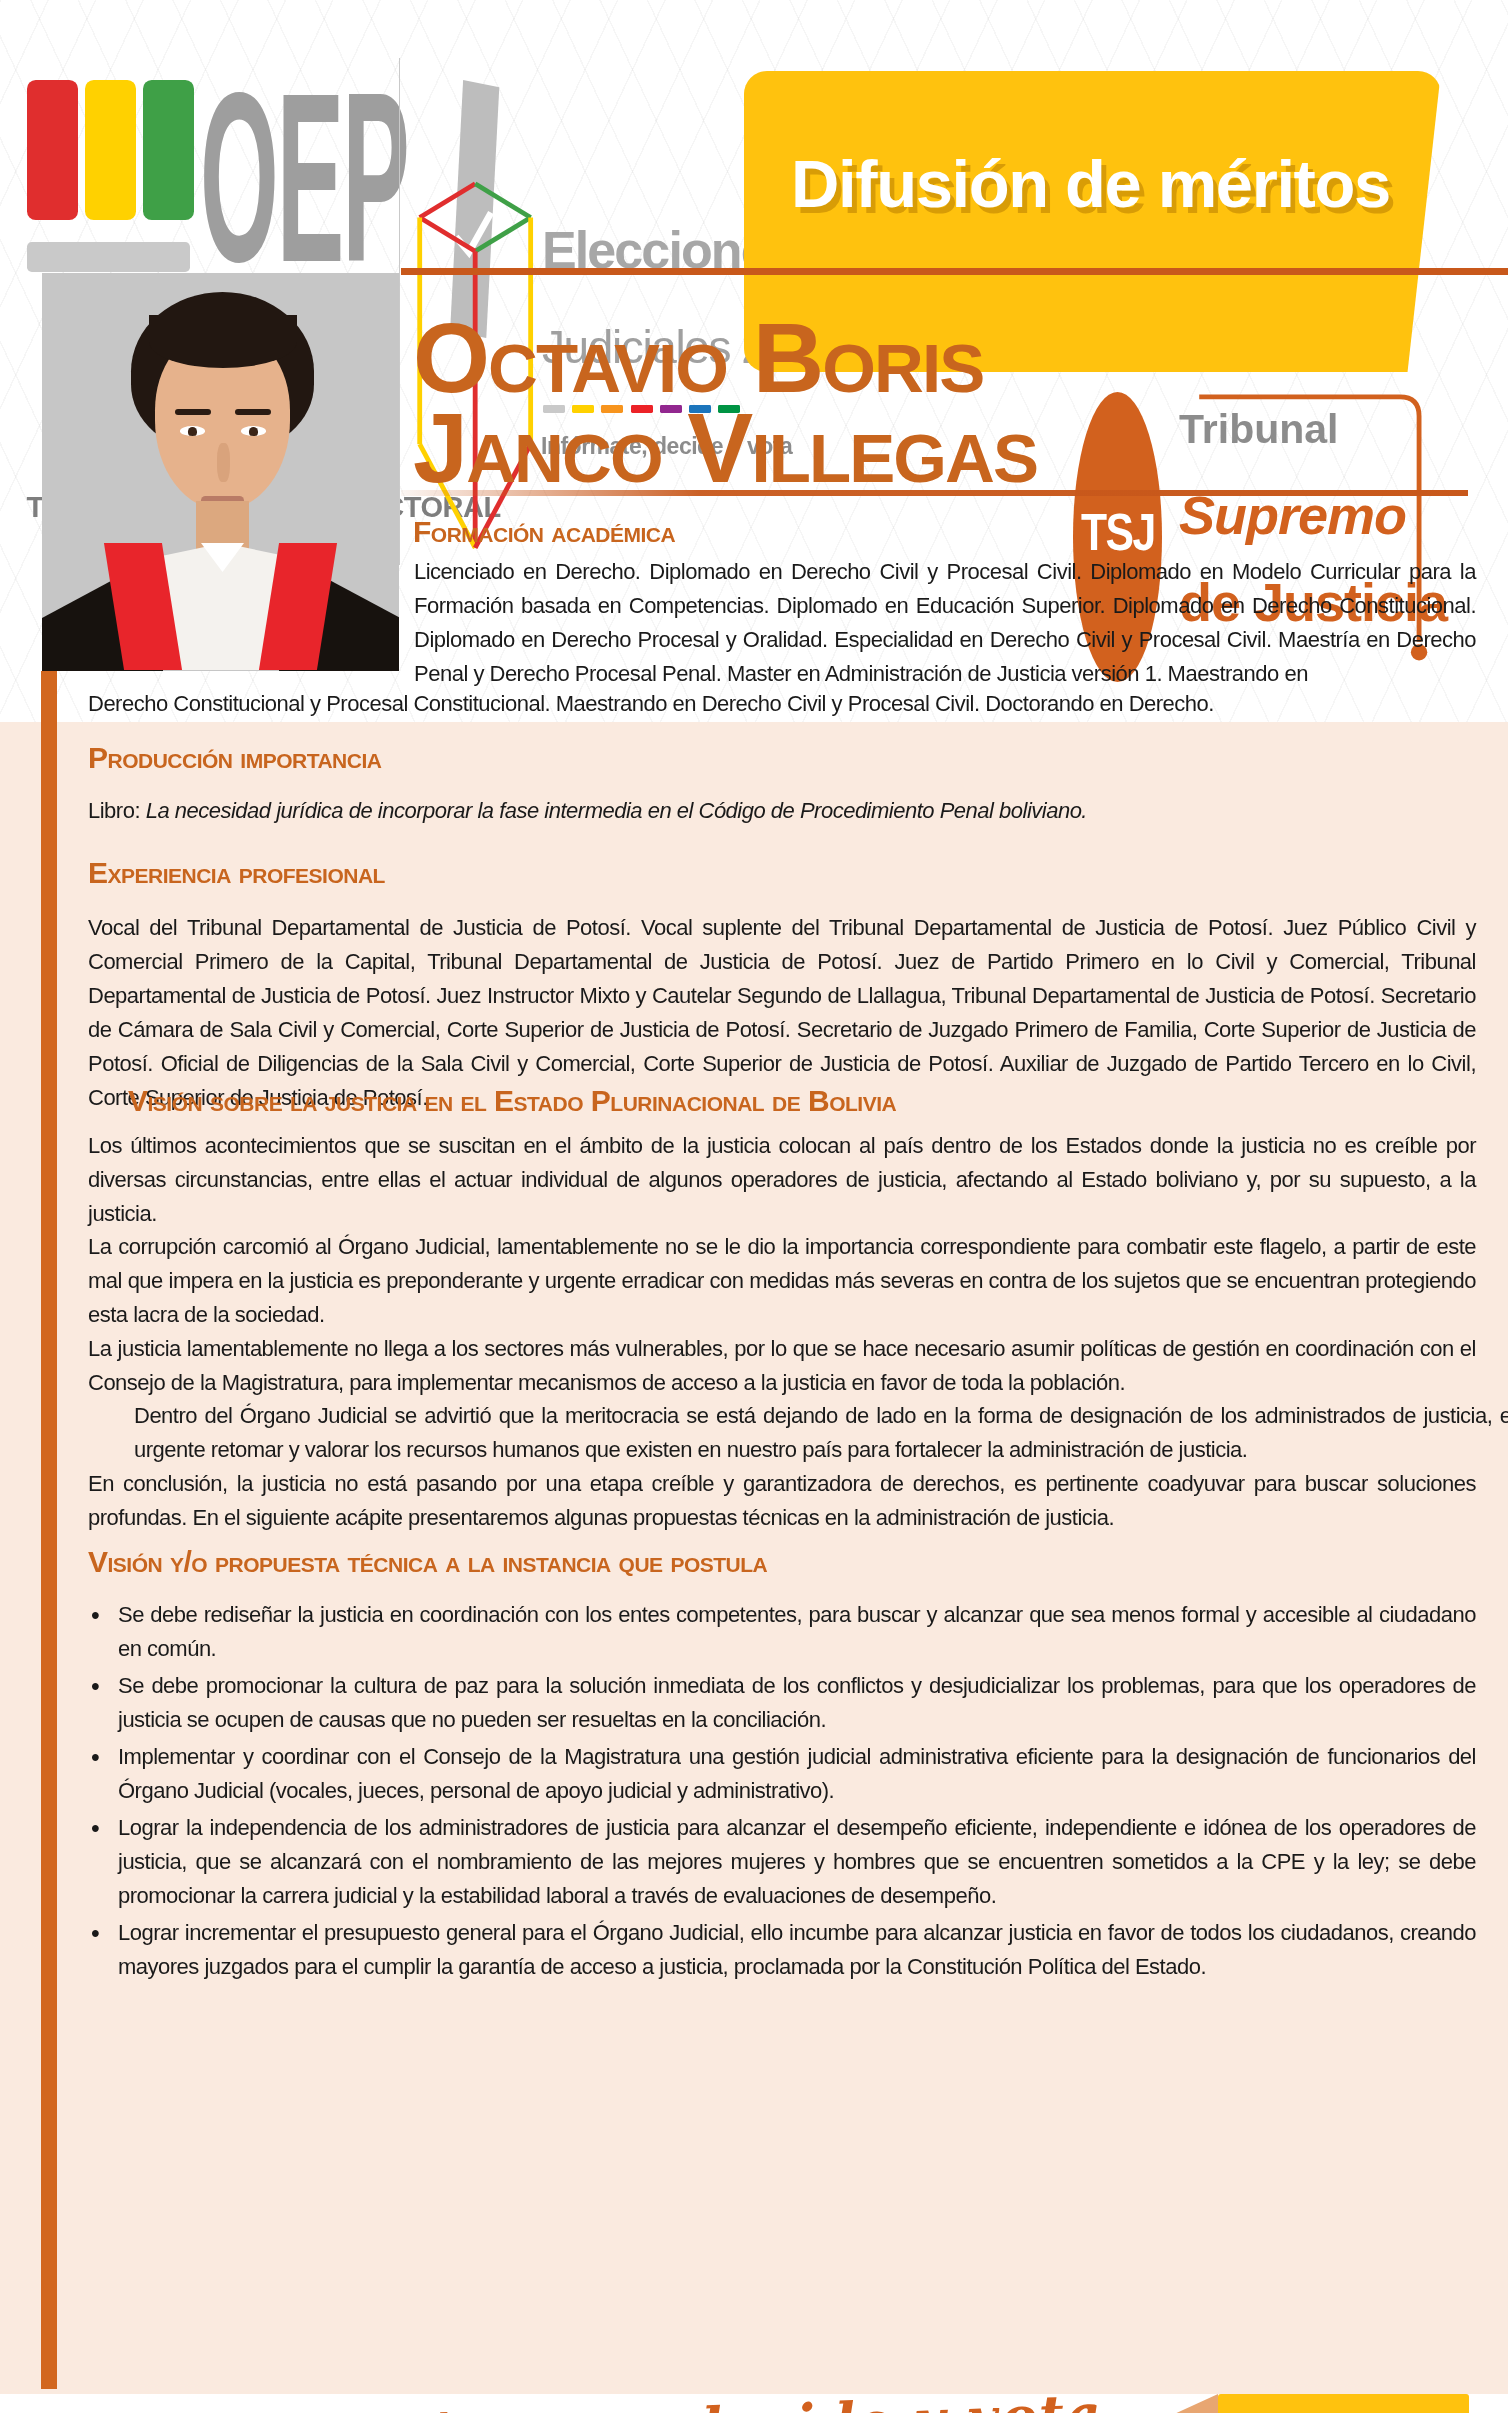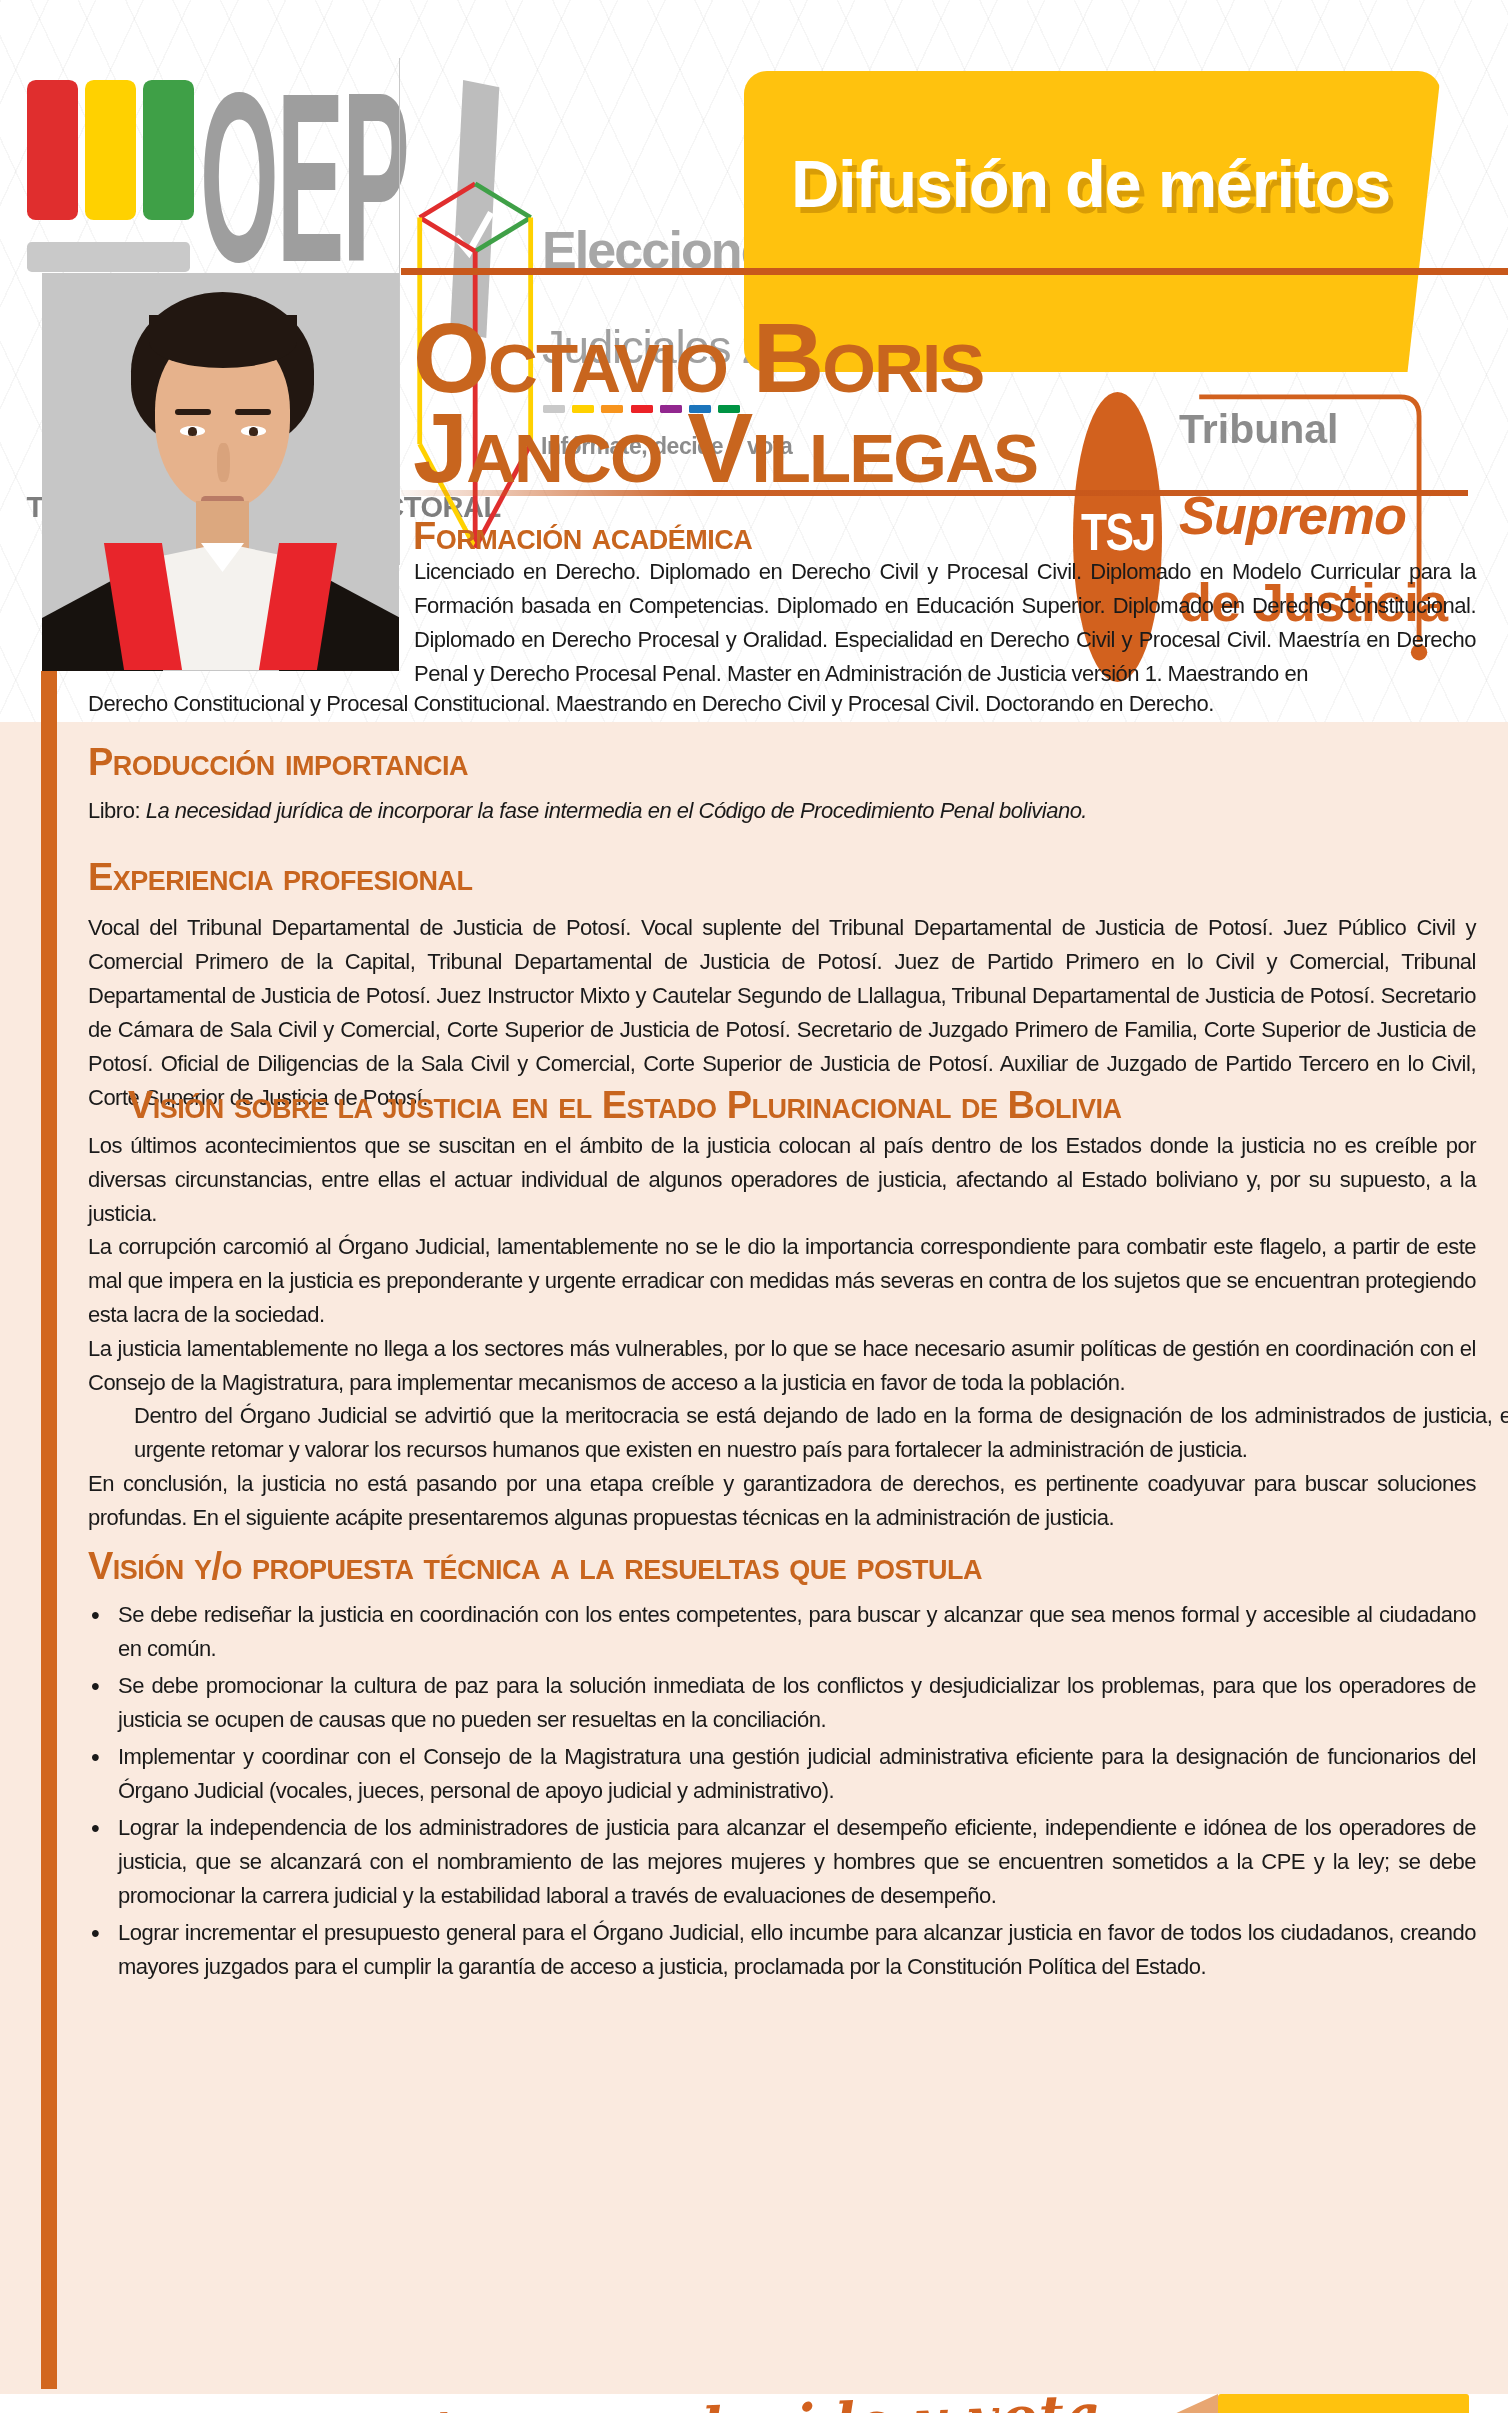--- a/index.html
+++ b/index.html
@@ -66,21 +66,21 @@
   .ph-robe-l{position:absolute;left:0px;top:280px;width:121px;height:118px;background:#17120E;
              clip-path:polygon(100% 0,0 55%,0 100%,100% 100%);}
   .ph-robe-r{position:absolute;left:237px;top:280px;width:121px;height:118px;background:#17120E;
              clip-path:polygon(0 0,100% 55%,100% 100%,0 100%);}
   .ph-stole-l{position:absolute;left:72px;top:270px;width:58px;height:127px;background:#E8252B;transform:skewX(9deg);}
   .ph-stole-r{position:absolute;left:227px;top:270px;width:58px;height:127px;background:#E8252B;transform:skewX(-9deg);}
 
   
   .cand-name{position:absolute;left:413px;top:313px;font-size:99px;line-height:90px;font-weight:700;
              color:#C8651E;font-variant:small-caps;letter-spacing:-1.9px;white-space:pre-line;}
-  .sec-title{position:absolute;font-size:38px;font-weight:700;color:#C8651E;font-variant:small-caps;letter-spacing:-0.5px;line-height:1;}
+  .sec-title{position:absolute;font-size:30px;font-weight:700;color:#C8651E;font-variant:small-caps;letter-spacing:-0.5px;line-height:1;}
   .bodytext{position:absolute;font-size:22px;line-height:34px;color:#1A1A1A;letter-spacing:-0.5px;text-align:justify;}
   .leftbar{position:absolute;left:41px;top:671px;width:16px;height:1718px;background:#D2671F;}
   .peach{position:absolute;left:0;top:722px;width:1508px;height:1672px;background:#FAEADF;}
   .italic{font-style:italic;}
 
   
   .bullets{position:absolute;left:88px;top:1598px;width:1388px;margin:0;padding:0;list-style:none;}
   .bullets li{position:relative;padding-left:30px;margin-bottom:2.9px;font-size:22px;line-height:34px;
               color:#1A1A1A;letter-spacing:-0.5px;text-align:justify;}
   .bullets li::before{content:"•";position:absolute;left:2.9px;top:0;font-size:25px;color:#1A1A1A;}
@@ -200,21 +200,21 @@
   <div class="sec-title" style="left:88px;top:858px;">Experiencia profesional</div>
   <div class="bodytext" style="left:88px;top:911px;width:1388px;">Vocal del Tribunal Departamental de Justicia de Potosí. Vocal suplente del Tribunal Departamental de Justicia de Potosí. Juez Público Civil y Comercial Primero de la Capital, Tribunal Departamental de Justicia de Potosí. Juez de Partido Primero en lo Civil y Comercial, Tribunal Departamental de Justicia de Potosí. Juez Instructor Mixto y Cautelar Segundo de Llallagua, Tribunal Departamental de Justicia de Potosí. Secretario de Cámara de Sala Civil y Comercial, Corte Superior de Justicia de Potosí. Secretario de Juzgado Primero de Familia, Corte Superior de Justicia de Potosí. Oficial de Diligencias de la Sala Civil y Comercial, Corte Superior de Justicia de Potosí. Auxiliar de Juzgado de Partido Tercero en lo Civil, Corte Superior de Justicia de Potosí.</div>
 
   <div class="sec-title" style="left:88px;top:1086px;margin-left:40px;">Visión sobre la justicia en el Estado Plurinacional de Bolivia</div>
   <div class="bodytext" style="left:88px;top:1129px;width:1388px;">Los últimos acontecimientos que se suscitan en el ámbito de la justicia colocan al país dentro de los Estados donde la justicia no es creíble por diversas circunstancias, entre ellas el actuar individual de algunos operadores de justicia, afectando al Estado boliviano y, por su supuesto, a la justicia.</div>
   <div class="bodytext" style="left:88px;top:1230px;width:1388px;">La corrupción carcomió al Órgano Judicial, lamentablemente no se le dio la importancia correspondiente para combatir este flagelo, a partir de este mal que impera en la justicia es preponderante y urgente erradicar con medidas más severas en contra de los sujetos que se encuentran protegiendo esta lacra de la sociedad.</div>
   <div class="bodytext" style="left:88px;top:1332px;width:1388px;">La justicia lamentablemente no llega a los sectores más vulnerables, por lo que se hace necesario asumir políticas de gestión en coordinación con el Consejo de la Magistratura, para implementar mecanismos de acceso a la justicia en favor de toda la población.</div>
   <div class="bodytext" style="left:88px;top:1399px;width:1388px;margin-left:46px;">Dentro del Órgano Judicial se advirtió que la meritocracia se está dejando de lado en la forma de designación de los administrados de justicia, es urgente retomar y valorar los recursos humanos que existen en nuestro país para fortalecer la administración de justicia.</div>
   <div class="bodytext" style="left:88px;top:1467px;width:1388px;">En conclusión, la justicia no está pasando por una etapa creíble y garantizadora de derechos, es pertinente coadyuvar para buscar soluciones profundas. En el siguiente acápite presentaremos algunas propuestas técnicas en la administración de justicia.</div>
 
-  <div class="sec-title" style="left:88px;top:1547px;">Visión y/o propuesta técnica a la resueltas que postula</div>
+  <div class="sec-title" style="left:88px;top:1547px;">Visión y/o propuesta técnica a la instancia que postula</div>
   <ul class="bullets">
     <li>Se debe rediseñar la justicia en coordinación con los entes competentes, para buscar y alcanzar que sea menos formal y accesible al ciudadano en común.</li>
     <li>Se debe promocionar la cultura de paz para la solución inmediata de los conflictos y desjudicializar los problemas, para que los operadores de justicia se ocupen de causas que no pueden ser resueltas en la conciliación.</li>
     <li>Implementar y coordinar con el Consejo de la Magistratura una gestión judicial administrativa eficiente para la designación de funcionarios del Órgano Judicial (vocales, jueces, personal de apoyo judicial y administrativo).</li>
     <li>Lograr la independencia de los administradores de justicia para alcanzar el desempeño eficiente, independiente e idónea de los operadores de justicia, que se alcanzará con el nombramiento de las mejores mujeres y hombres que se encuentren sometidos a la CPE y la ley; se debe promocionar la carrera judicial y la estabilidad laboral a través de evaluaciones de desempeño.</li>
     <li>Lograr incrementar el presupuesto general para el Órgano Judicial, ello incumbe para alcanzar justicia en favor de todos los ciudadanos, creando mayores juzgados para el cumplir la garantía de acceso a justicia, proclamada por la Constitución Política del Estado.</li>
   </ul>
 
   <div class="band-white chevron"></div>
 

